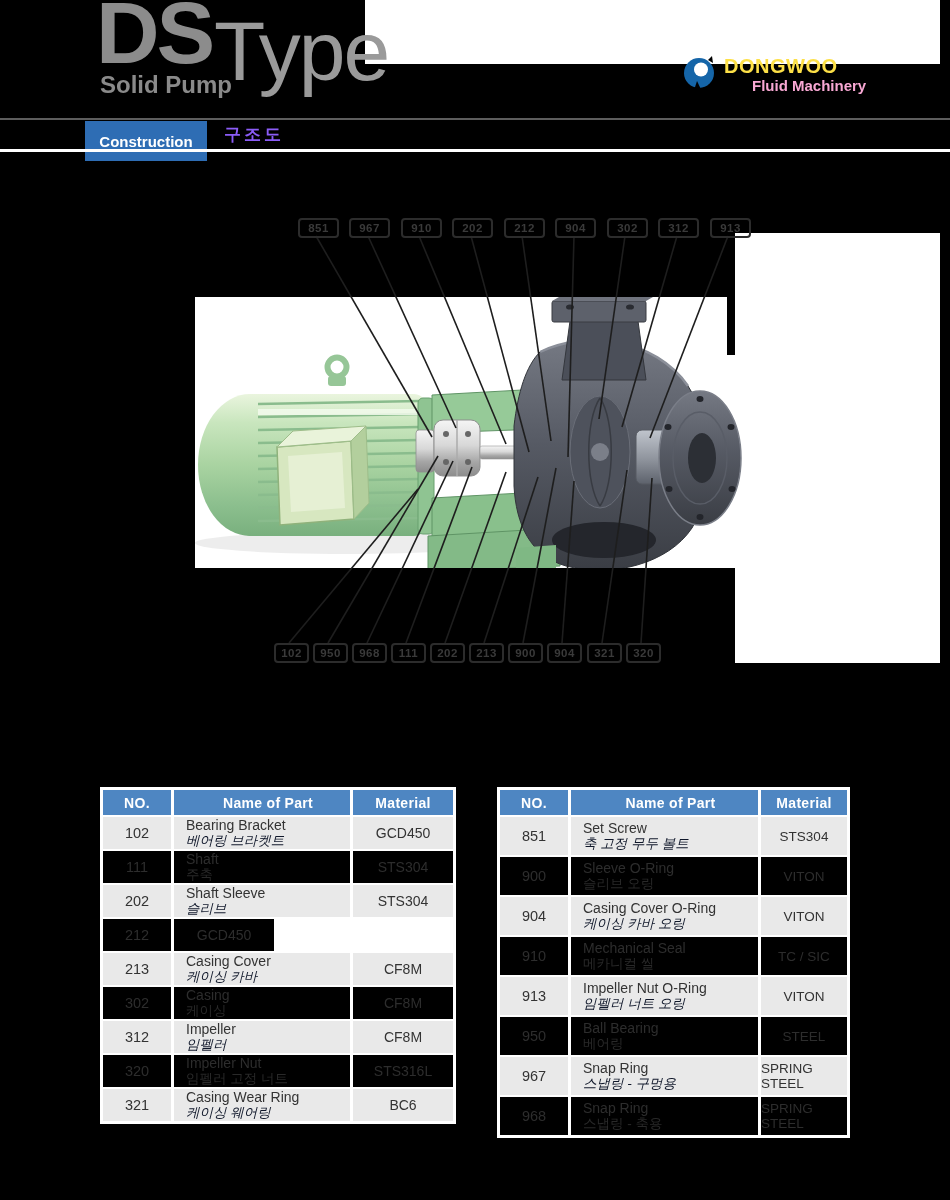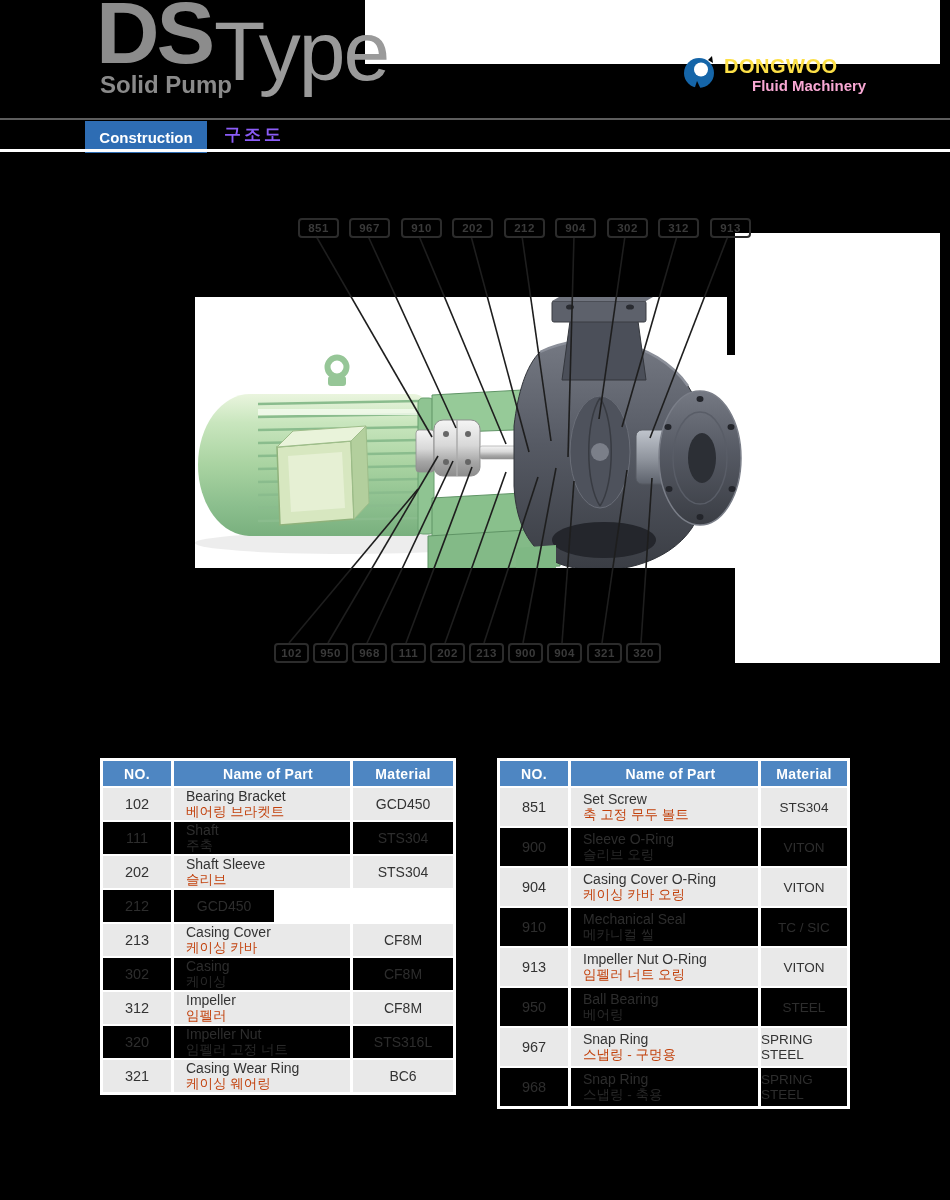--- a/index.html
+++ b/index.html
@@ -12,51 +12,51 @@
   .title-ds{left:96px;top:-12px;font-size:88px;font-weight:700;color:#8c8c8c;
             letter-spacing:-3px;line-height:90px;}
   .title-type{left:214px;top:6px;font-size:84px;font-weight:300;color:#9a9a9a;
               letter-spacing:-2px;line-height:90px;}
   .subtitle{left:100px;top:71px;font-size:24px;font-weight:700;color:#8a8a8a;}
   .brand{left:682px;top:54px;display:flex;align-items:center;gap:8px;}
   .brand-text .bn{font-size:20px;font-weight:700;color:#fde047;letter-spacing:.5px;line-height:21px;}
   .brand-text .bt{font-size:15px;font-weight:700;color:#f9a8d4;line-height:17px;margin-left:28px;}
 
   .rule-gray{left:0;top:118px;width:950px;height:2px;background:#5d5d5d;}
-  .construction-box{left:85px;top:121px;width:122px;height:32px;background:#2e6db4;
+  .construction-box{left:85px;top:121px;width:122px;height:40px;background:#2e6db4;
       color:#fff;font-size:15px;font-weight:700;display:flex;align-items:center;justify-content:center;}
   .construction-ko{left:224px;top:121px;height:27px;line-height:27px;color:#8b5cf6;
       font-size:17px;font-weight:700;letter-spacing:3px;}
   .rule-white{left:0;top:149px;width:950px;height:3px;background:#fff;}
 
   
   .diagram-svg{left:0;top:200px;}
   .plabel{position:absolute;height:16px;line-height:16px;text-align:center;
       border:2px solid #2c2c2c;border-radius:4px;color:#3a3a3a;
       font-size:11.5px;font-weight:700;letter-spacing:.5px;background:transparent;}
 
   
-  .pt{position:absolute;top:758px;background:#fff;padding:3px;box-sizing:border-box;}
+  .pt{position:absolute;top:787px;background:#fff;padding:3px;box-sizing:border-box;}
   .pt-left{left:100px;width:356px;}
   .pt-right{left:497px;width:353px;}
   .pt .hd,.pt .tr{display:flex;gap:3px;margin-bottom:2px;}
   .pt .tr:last-child{margin-bottom:0;}
   .pt .hd>div{background:#4e86c2;color:#fff;font-weight:700;font-size:14px;height:25px;
       display:flex;align-items:center;justify-content:center;letter-spacing:.3px;}
   .pt .tr>div{display:flex;flex-direction:column;justify-content:center;box-sizing:border-box;}
   .pt-left .tr>div{height:32px;}
   .pt-right .tr>div{height:38px;}
   .pt .no{width:68px;align-items:center;font-size:14.5px;}
   .pt .nm{flex:1;padding-left:12px;}
   .pt-left .mat{width:100px;align-items:center;font-size:14px;}
   .pt-right .mat{width:86px;align-items:center;font-size:13.5px;}
   .pt .en{font-size:14px;line-height:16px;}
   .pt .ko{font-size:13.5px;line-height:16px;}
   .tr.lt>div{background:#e9e9e9;color:#333;}
-  .tr.lt .ko{color:#c2410c;}
+  .tr.lt .ko{color:#0f172a;font-style:italic;}
   .tr.dk>div{background:#000;color:#2d2d2d;}
   .tr.dk .ko{color:#292929;}
 </style>
 </head>
 <body>
 
 <div class="abs white-top"></div>
 <div class="abs title-ds">DS</div>
 <div class="abs title-type">Type</div>
 <div class="abs subtitle">Solid Pump</div>

